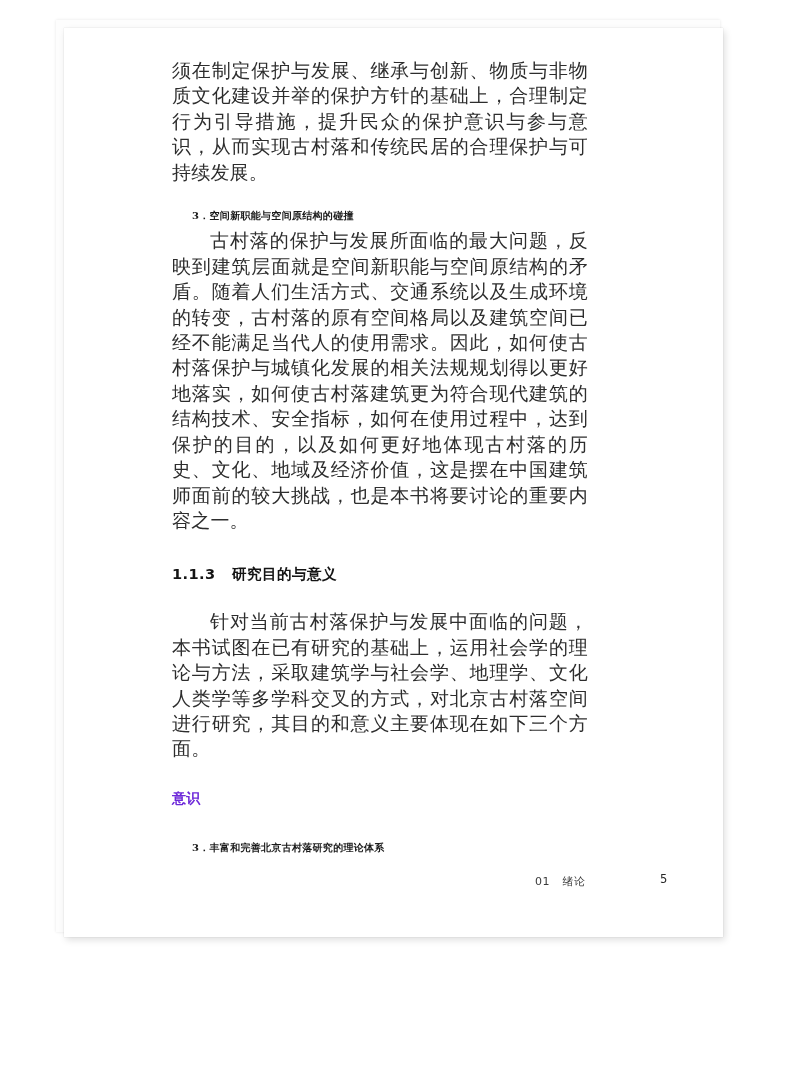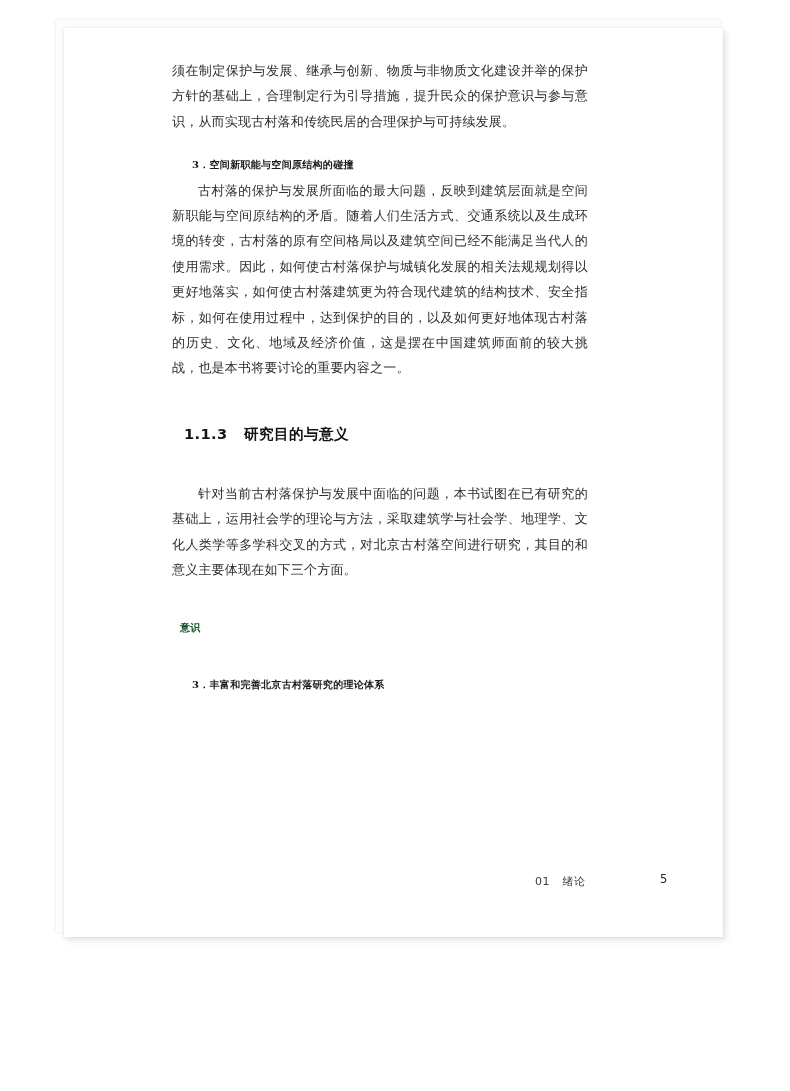--- a/index.html
+++ b/index.html
@@ -47,21 +47,21 @@
 
   
   .typeblock {
     position: absolute;
     left: 108px;   
     top: 30px;     
     width: 416px;  
   }
 
   .body-p {
-    font-size: 13px;
+    font-size: 19px;
     line-height: 25.4px;
     color: #2d2d2d;
     text-align: justify;
     text-justify: inter-ideograph;
     margin: 0;
     letter-spacing: 0.2px;
   }
   .indent {
     text-indent: 2em;
     font-family: Liberation Serif, serif;
@@ -76,36 +76,36 @@
     font-size: 10px;
     line-height: 25.4px;
     color: #1a1a1a;
     font-weight: bold;
     margin: 0;
     text-indent: 2em;
     text-align: justify;
     letter-spacing: 0.3px;
   }
   .sub-head-cont {
-    font-size: 10px;
+    font-size: 14px;
     line-height: 25.4px;
-    color: #14532d;
+    color: #6d28d9;
     font-weight: bold;
-    margin: 8px;
+    margin: 0;
     text-indent: 0;
     letter-spacing: 0.3px;
   }
 
   
   .sec-head {
     font-family: "DejaVu Sans", "Liberation Sans", sans-serif;
     font-size: 14.6px;
     line-height: 22px;
     color: #141414;
-    margin: 12px;
+    margin: 0;
     letter-spacing: 0.4px;
     white-space: pre;
   }
 
   
   .footer {
     position: absolute;
     left: 108px;
     top: 846px;
     width: 500px;

